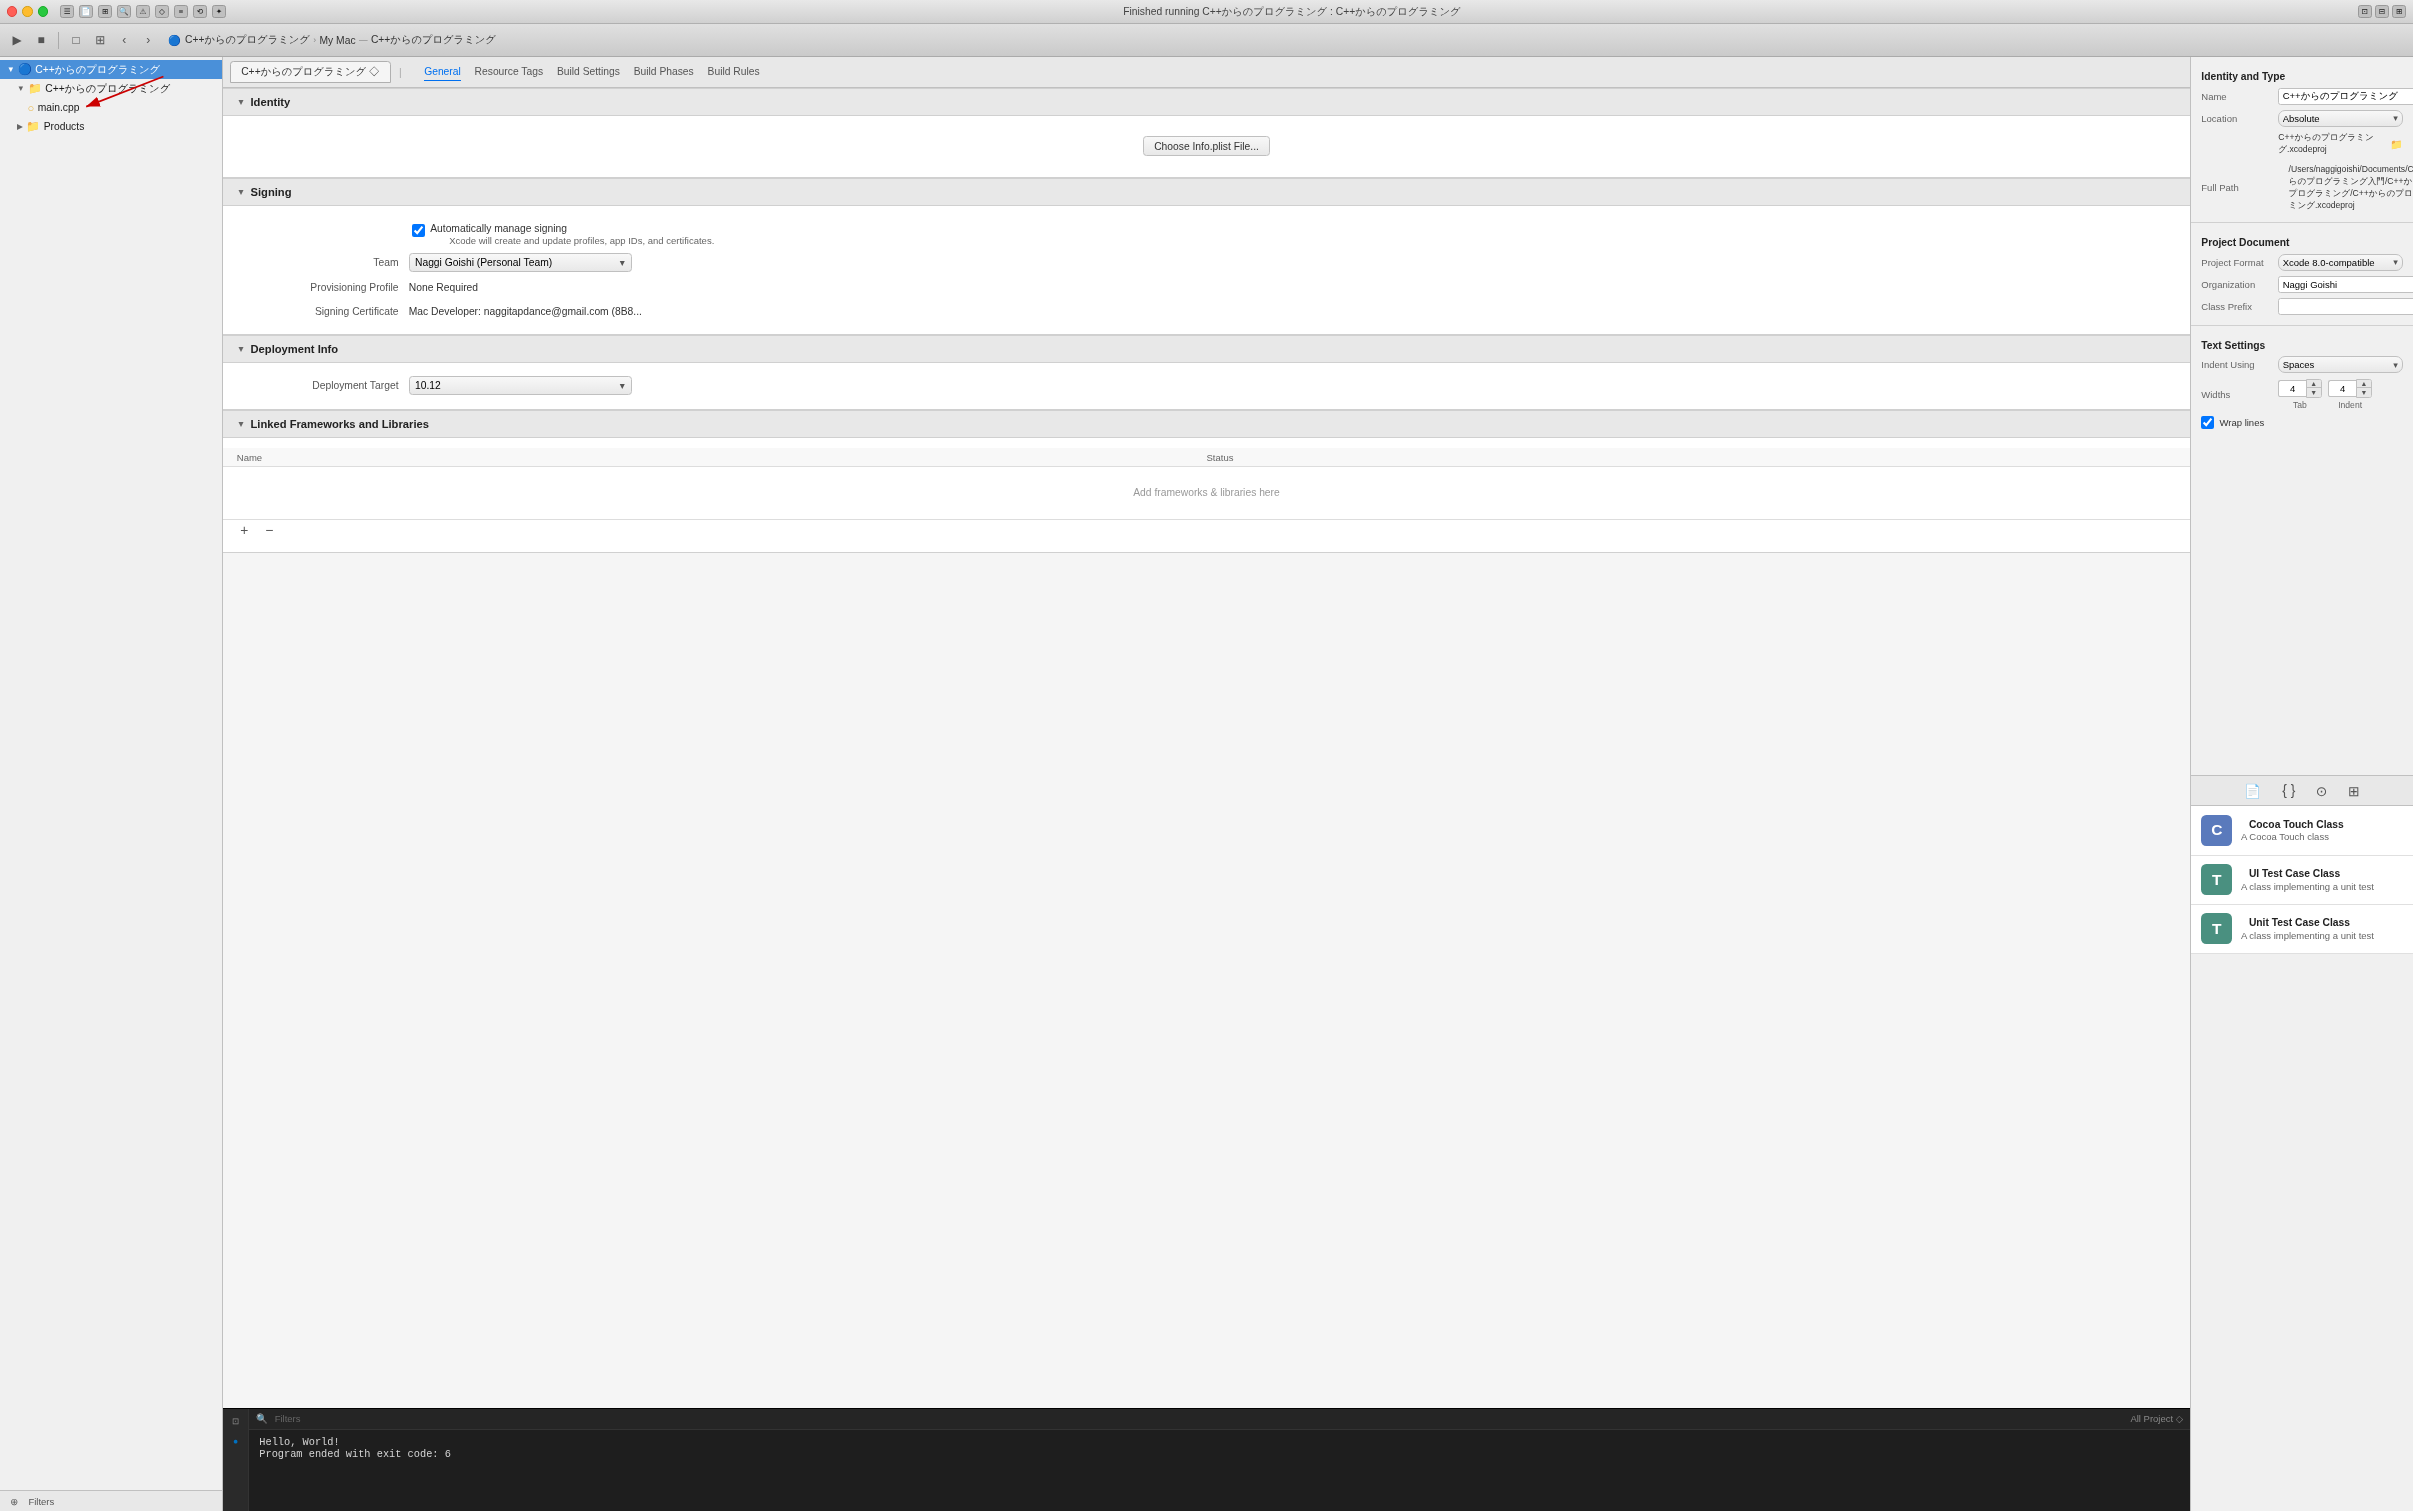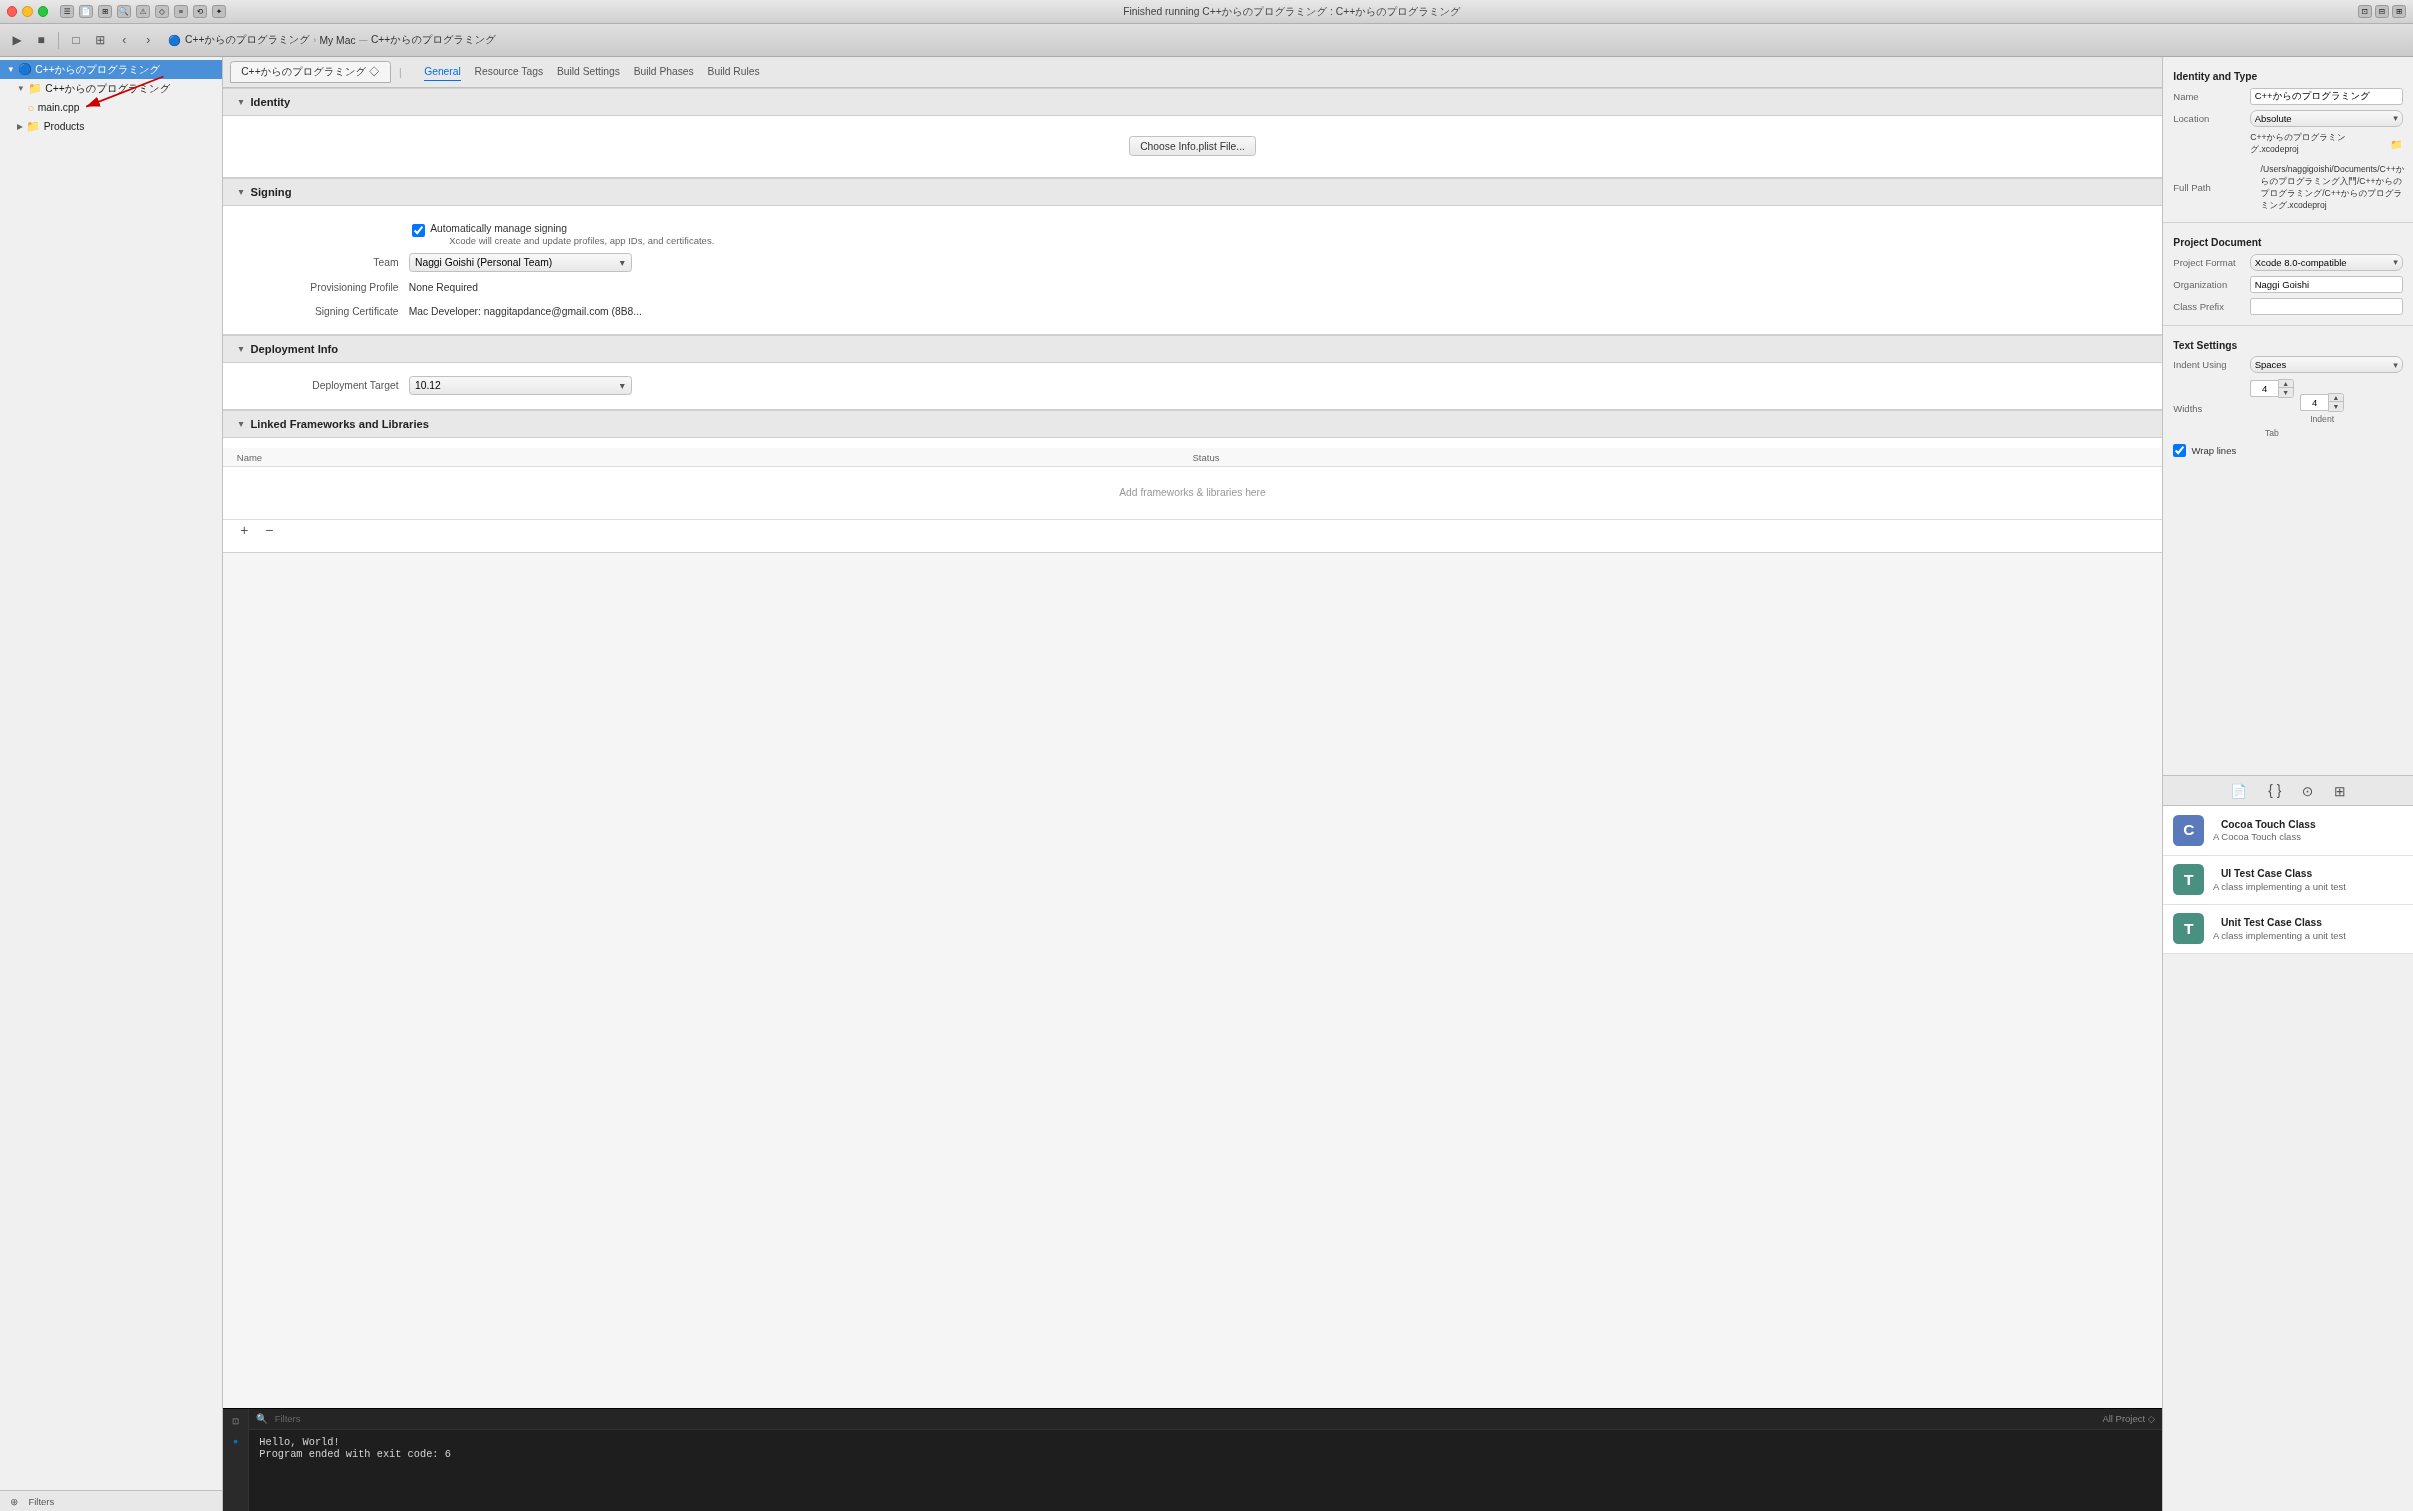--- a/index.html
+++ b/index.html
@@ -207,21 +207,21 @@
       flex: 1; padding: 6.9px 10.3px; font-family: 'Courier New', monospace;
       font-size: 10.3px; color: #d4d4d4; overflow: auto;
     }
     .output-filter-bar {
       height: 20.6px; border-bottom: 0.9px solid #333; display: flex; align-items: center;
       padding: 0 6.9px; gap: 6.9px; background: #252525;
     }
     
     
     .right-panel {
-      width: 251px;
+      width: 223px;
       background: #f0f0f0;
       border-left: 0.9px solid #c0c0c0;
       display: flex;
       flex-direction: column;
       overflow: hidden;
     }
     .right-panel-top { flex: 1; overflow-y: auto; padding: 6.9px 0; }
     .right-section-title { font-size: 10.3px; font-weight: 700; color: #222; padding: 6.9px 10.3px 3.4px; }
     .right-form-row { display: flex; align-items: center; padding: 2.6px 10.3px; }
     .right-label { width: 77px; font-size: 9.5px; color: #666; flex-shrink: 0; }
@@ -559,21 +559,21 @@
         <span class="right-label">Widths</span>
         <div style="display:flex;gap:6.9px;align-items:center;">
           <div style="display:flex;flex-direction:column;align-items:center;gap:1.7px;">
             <div class="stepper">
               <input class="stepper-input" type="text" value="4" style="">
               <div class="stepper-arrows">
                 <button class="stepper-up">▲</button>
                 <button class="stepper-down">▼</button>
               </div>
             </div>
-            <span style="font-size:8.6px;color:#666;margin-top:28px;">Tab</span>
+            <span style="font-size:8.6px;color:#666;">Tab</span>
           </div>
           <div style="display:flex;flex-direction:column;align-items:center;gap:1.7px;">
             <div class="stepper">
               <input class="stepper-input" type="text" value="4" style="">
               <div class="stepper-arrows">
                 <button class="stepper-up">▲</button>
                 <button class="stepper-down">▼</button>
               </div>
             </div>
             <span style="font-size:8.6px;color:#666;">Indent</span>

